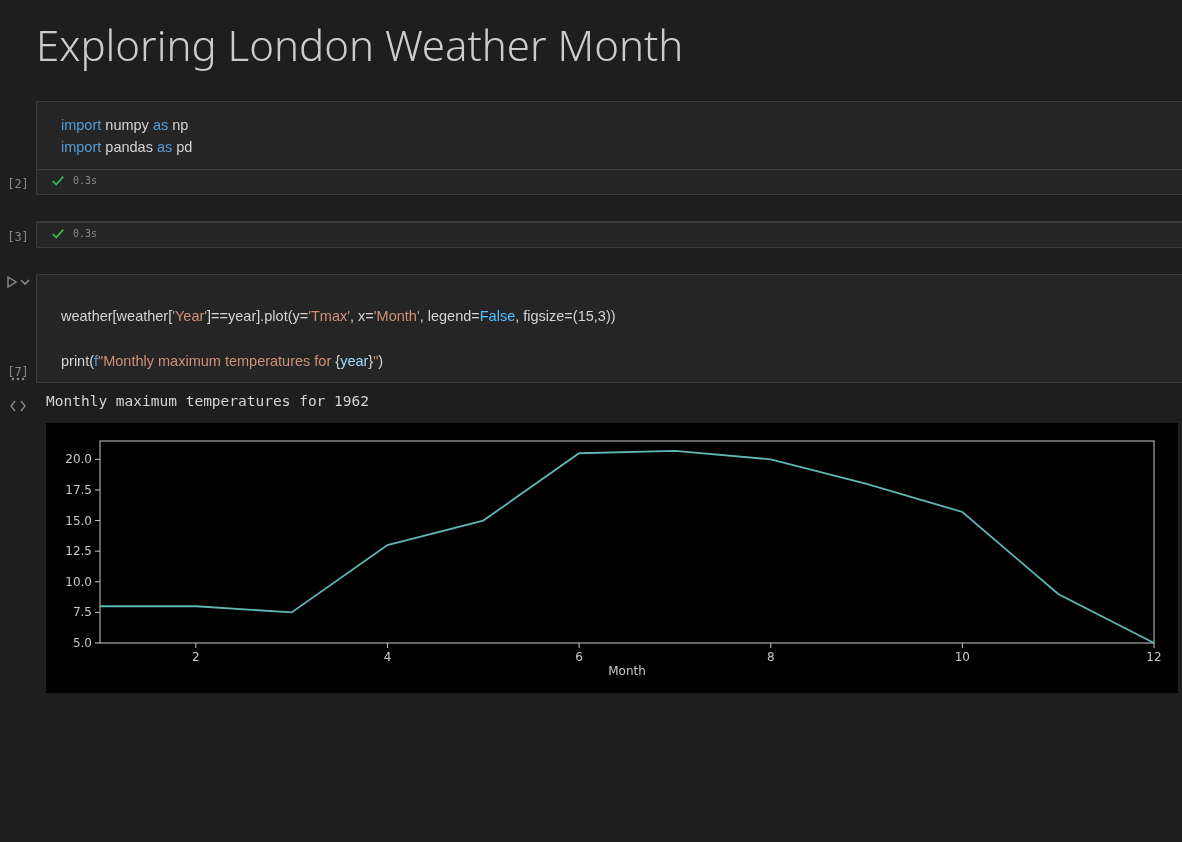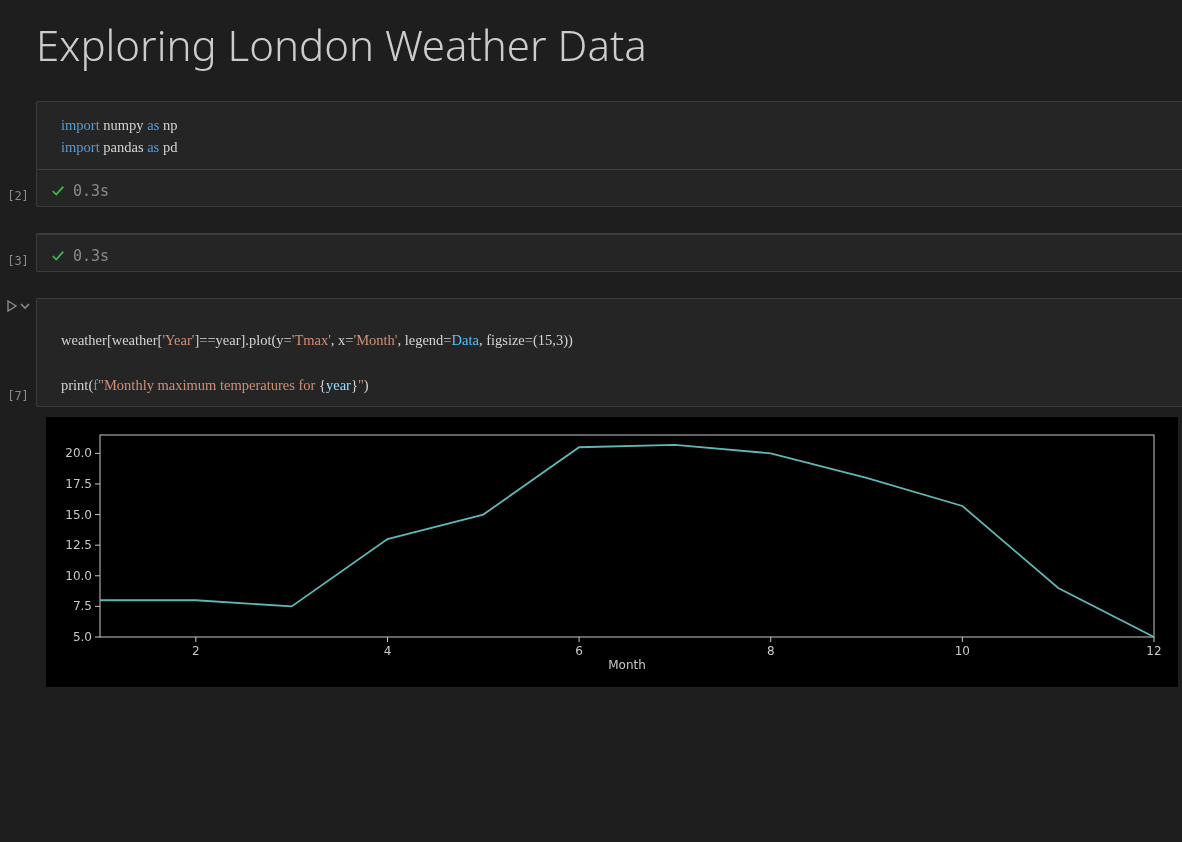--- a/index.html
+++ b/index.html
@@ -28,44 +28,44 @@
     color:var(--muted);font-family:Consolas,Menlo,monospace;font-size:12px;
     padding-bottom:4px;}
   .gutter .exec{margin-top:auto;}
   .gutter .runbtns{display:flex;gap:2px;align-items:center;color:var(--muted);
     margin-bottom:6px;}
   .gutter .dots{margin-top:6px;}
   .gutter .code-icon{margin-top:8px;color:var(--muted);}
   .cell{flex:1;background:var(--cell-bg);border:1px solid var(--cell-border);
     border-top-left-radius:2px;border-bottom-left-radius:2px;
     border-right:none;}
-  .code{padding:12px 14px 10px 24px;font-family:Liberation Serif, serif;
+  .code{padding:12px 14px 10px 24px;font-family:Liberation Sans, sans-serif;
     font-size:14.5px;line-height:1.55;white-space:pre;color:var(--text);}
-  .status{display:flex;align-items:center;gap:8px;padding:12px 10px 6px 14px;
+  .status{display:flex;align-items:center;gap:8px;padding:4px 10px 6px 14px;
     border-top:1px solid var(--cell-border);color:var(--muted);
-    font-family:Consolas,Menlo,monospace;font-size:15px;}
+    font-family:Consolas,Menlo,monospace;font-size:10px;}
   .check{color:var(--success);display:inline-flex;}
   .kw{color:var(--kw);} .str{color:var(--str);} .const{color:var(--const);}
   .fpre{color:var(--fstr);} .cur{color:var(--curly);}
   .output-row{display:flex;align-items:flex-start;margin-top:-22px;}
   .output-text{flex:1;font-family:Consolas,Menlo,monospace;font-size:14.5px;
     color:var(--text);padding:28px 0 8px 10px;}
   .chart-row{display:flex;align-items:flex-start;}
   .chart-wrap{flex:1;background:#000;margin:6px 30px 0 10px;padding:10px 16px 10px 6px;}
   svg.chevron{width:10px;height:10px;}
   svg.play{width:12px;height:12px;}
   svg.check{width:14px;height:14px;}
   svg.more{width:16px;height:16px;}
   svg.codeic{width:16px;height:16px;}
 </style>
 </head>
 <body>
 
 <div class="page">
-  <h1 class="title">Exploring London Weather Data</h1>
+  <h1 class="title">Exploring London Weather Month</h1>
 
   <div class="cell-row">
     <div class="gutter">
       <span class="exec">[2]</span>
     </div>
     <div class="cell">
       <div class="code"><span class="kw">import</span> numpy <span class="kw">as</span> np
 <span class="kw">import</span> pandas <span class="kw">as</span> pd</div>
       <div class="status">
         <span class="check">
@@ -104,26 +104,44 @@
         </span>
         <span>
           <svg class="chevron" viewBox="0 0 10 10" fill="none" stroke="currentColor" stroke-width="1.6">
               <path d="M1 3 L5 7 L9 3"></path>
             </svg>
         </span>
       </div>
       <span class="exec" style="margin-top:auto;">[7]</span>
     </div>
     <div class="cell">
-      <div class="code" style="padding-top:30px;">weather[weather[<span class="str">'Year'</span>]==year].plot(y=<span class="str">'Tmax'</span>, x=<span class="str">'Month'</span>, legend=<span class="const">Data</span>, figsize=(15,3))
+      <div class="code" style="padding-top:30px;">weather[weather[<span class="str">'Year'</span>]==year].plot(y=<span class="str">'Tmax'</span>, x=<span class="str">'Month'</span>, legend=<span class="const">False</span>, figsize=(15,3))
 
 print(<span class="fpre">f</span><span class="str">"Monthly maximum temperatures for </span>{<span class="cur">year</span>}<span class="str">"</span>)</div>
     </div>
   </div>
 
+  <div class="output-row">
+    <div class="gutter" style="padding-bottom:0;">
+      <span class="dots">
+        <svg class="more" viewBox="0 0 16 16" fill="currentColor">
+            <circle cx="3" cy="8" r="1.3"></circle>
+            <circle cx="8" cy="8" r="1.3"></circle>
+            <circle cx="13" cy="8" r="1.3"></circle>
+          </svg>
+      </span>
+      <span class="code-icon">
+        <svg class="codeic" viewBox="0 0 16 16" fill="none" stroke="currentColor" stroke-width="1.4">
+            <path d="M5 3 L1 8 L5 13"></path>
+            <path d="M11 3 L15 8 L11 13"></path>
+          </svg>
+      </span>
+    </div>
+    <div class="output-text">Monthly maximum temperatures for 1962</div>
+  </div>
 
   <div class="chart-row">
     <div class="gutter"></div>
     <div class="chart-wrap">
       <svg id="chart" width="1110" height="246" viewBox="0 0 1110 246">
           <rect x="48" y="8" width="1054" height="202" fill="#000" stroke="#c8c8c8" stroke-width="1"></rect>
           <line x1="43" y1="210" x2="48" y2="210" stroke="#c8c8c8"></line>
           <text x="40" y="214" text-anchor="end" fill="#c8c8c8" font-size="12" font-family="DejaVu Sans,Arial">5.0</text>
           <line x1="43" y1="179.3939393939394" x2="48" y2="179.3939393939394" stroke="#c8c8c8"></line>
           <text x="40" y="183.3939393939394" text-anchor="end" fill="#c8c8c8" font-size="12" font-family="DejaVu Sans,Arial">7.5</text>

